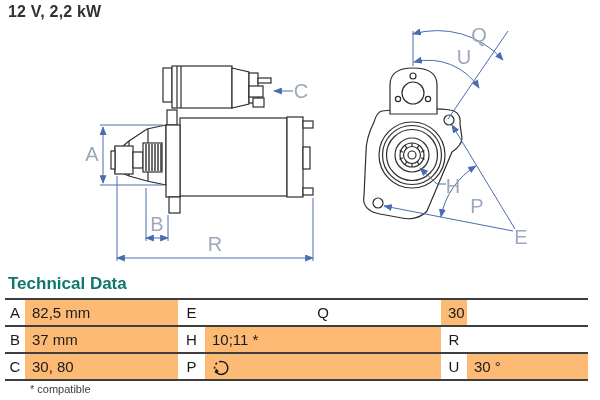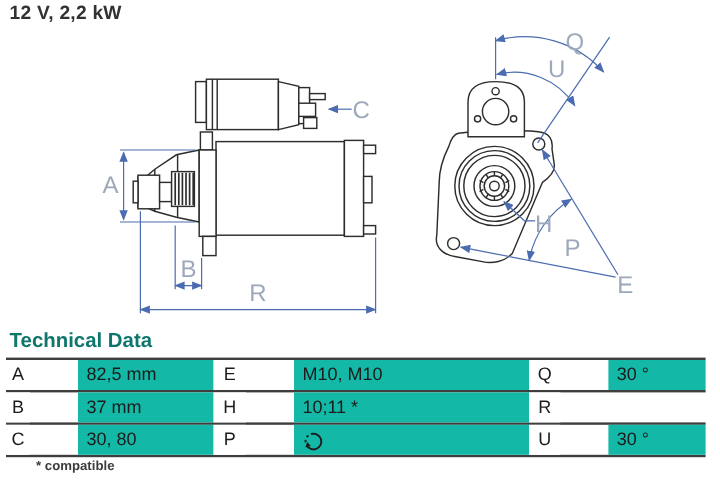--- a/index.html
+++ b/index.html
@@ -24,25 +24,25 @@
     font-size:15px;color:#1b1b1b;
   }
   .t-row{
     display:grid;
     grid-template-columns:20px 153px 27px 236px 26px 121px;
     border-bottom:2px solid #3e3e3e;
     height:25px;line-height:25px;
   }
   .cell{white-space:nowrap;overflow:hidden;}
   .cell.key{background:#ffffff;text-align:center;}
-  .cell.val{background:#14b8a6;padding-left:7px;margin-left:40px;}
+  .cell.val{background:#fdba74;padding-left:7px;}
   .cell.val.icon-cell{display:flex;align-items:center;}
   .footnote{
     position:absolute;left:30px;top:383px;
-    font-size:11px;color:#3c3c3c;font-weight:700;
+    font-size:11px;color:#3c3c3c;font-weight:400;
   }
   .dim-label{
     font-family:"Liberation Sans","DejaVu Sans",sans-serif;
     font-size:20px;fill:#9da8bb;font-weight:400;
   }
   .part{stroke:#2d2d2d;stroke-width:1.2;fill:none;}
   .partf{stroke:#2d2d2d;stroke-width:1.2;fill:#ffffff;}
   .dim{stroke:#4b6cb0;stroke-width:1;fill:none;}
   .hatch{stroke:#2d2d2d;stroke-width:1.4;}
 </style>
@@ -209,21 +209,20 @@
   </g>
 </svg>
 
 <div class="tech-heading">Technical Data</div>
 
 <div class="t-table">
   <div class="t-row">
     <div class="cell key">A</div>
     <div class="cell val">82,5 mm</div>
     <div class="cell key">E</div>
-    <div class="cell val">M10, M10</div>
     <div class="cell key">Q</div>
     <div class="cell val">30 °</div>
   </div>
   <div class="t-row">
     <div class="cell key">B</div>
     <div class="cell val">37 mm</div>
     <div class="cell key">H</div>
     <div class="cell val">10;11 *</div>
     <div class="cell key">R</div>
   </div>

